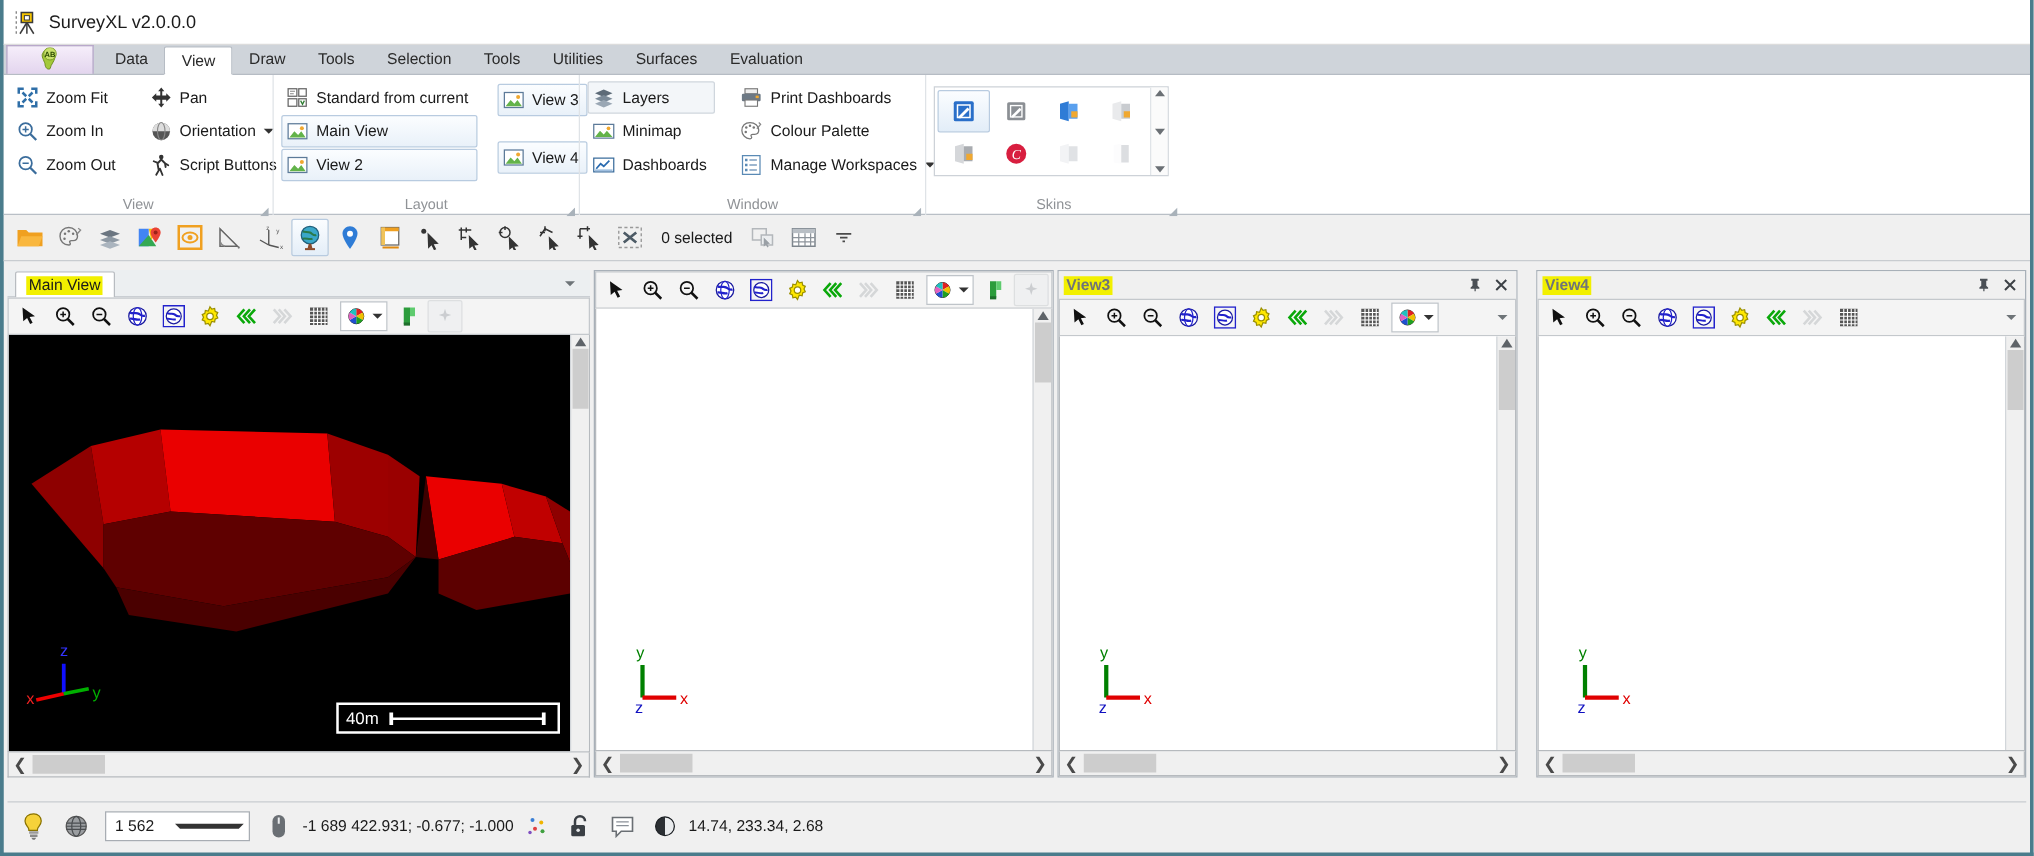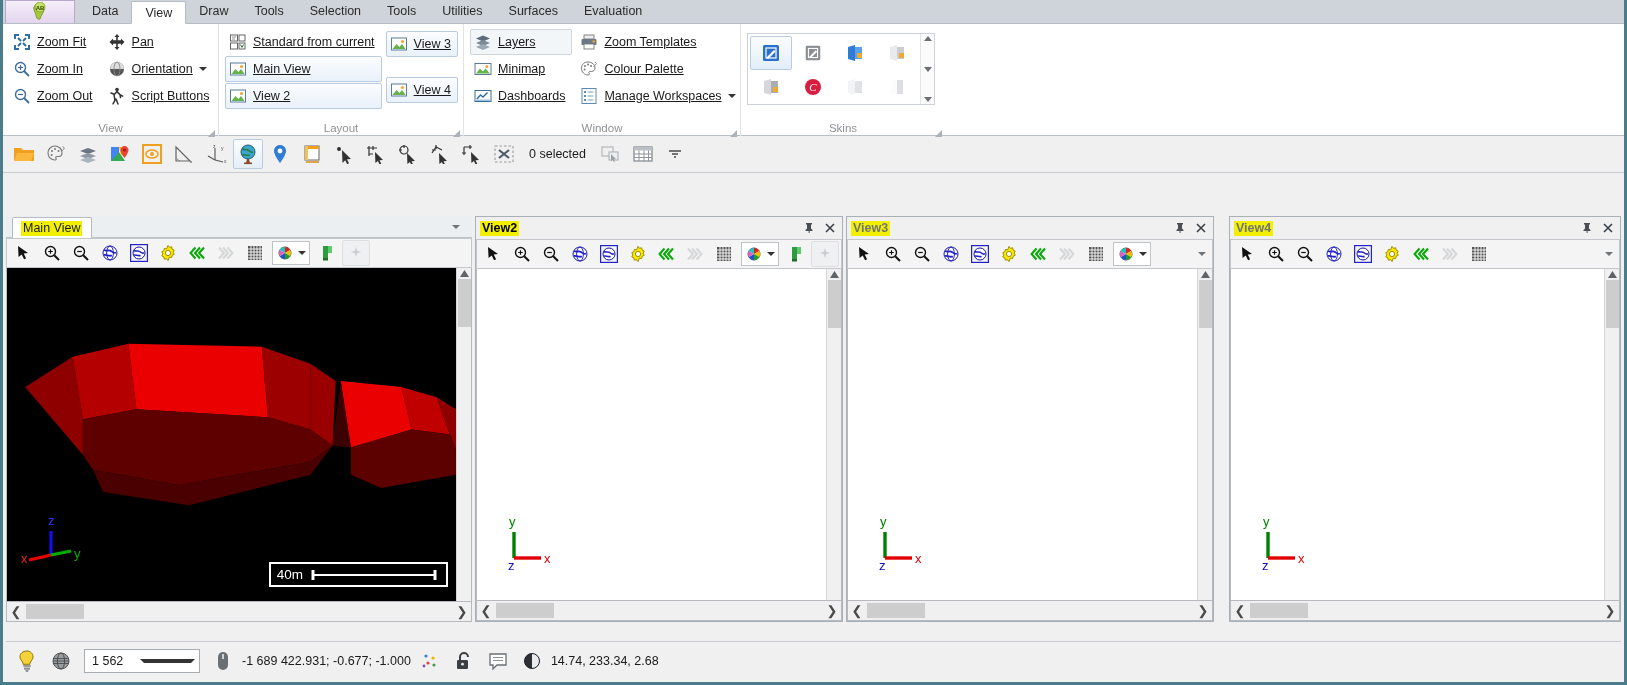--- a/index.html
+++ b/index.html
@@ -86,21 +86,21 @@
   .rgroup-label {
     position: absolute; bottom: 2px; left: 0; right: 0;
     text-align: center;
     font-size: 11.5px;
     color: #8f9296;
   }
   .rgroup-diag {
     position: absolute; bottom: 3px; right: 3px;
     width: 7px; height: 7px;
   }
-  .rgroup-body { display: flex; gap: 4px; text-decoration: underline; }
+  .rgroup-body { display: flex; gap: 16px; }
   .rcol { display: flex; flex-direction: column; gap: 1px; }
   .ritem {
     display: flex; align-items: center; gap: 6px;
     padding: 3px 6px 3px 3px;
     height: 26px;
     font-size: 12.5px;
     white-space: nowrap;
     border: 1px solid transparent;
     border-radius: 2px;
     cursor: default;
@@ -331,20 +331,33 @@
     margin: 0 4px;
   }
   .sb-combo span { flex: 1; font-size: 12.5px; }
   .sb-text { font-size: 12.5px; color: #1a1a1a; white-space: nowrap; }
 </style>
 </head>
 <body>
 
 <div class="app">
 
+  <div class="titlebar">
+    <span class="title-icon">
+      <svg width="22" height="22" viewBox="0 0 22 22">
+        <rect x="6" y="3" width="9" height="8" fill="#f5c400" stroke="#3a3a3a" stroke-width="1.2"></rect>
+        <rect x="8.5" y="5.5" width="4" height="3.5" fill="#fff" stroke="#3a3a3a" stroke-width="0.8"></rect>
+        <line x1="10.5" y1="11" x2="5" y2="20" stroke="#3a3a3a" stroke-width="1.2"></line>
+        <line x1="10.5" y1="11" x2="10.5" y2="20" stroke="#3a3a3a" stroke-width="1.2"></line>
+        <line x1="10.5" y1="11" x2="16" y2="20" stroke="#3a3a3a" stroke-width="1.2"></line>
+        <line x1="2" y1="2" x2="2" y2="20" stroke="#7a7a7a" stroke-width="1" stroke-dasharray="2 2"></line>
+      </svg>
+    </span>
+    <span class="title-text">SurveyXL v2.0.0.0</span>
+  </div>
 
   <div class="ribbon-tabs">
     <div class="app-btn">
       <svg width="30" height="20" viewBox="0 0 30 20">
         <path d="M12 2 C16 1,20 4,19 8 C18 12,16 13,15 17 C13 18,11 16,11 13 C10 10,8 7,9 5 C10 3,11 2,12 2 Z" fill="#a4c93a" stroke="#6f8f22" stroke-width="0.8"></path>
         <circle cx="15" cy="5" r="5" fill="#c8e06a" stroke="#7d9e2a" stroke-width="0.8"></circle>
         <text x="15" y="7.5" font-size="6" font-family="Liberation Sans, sans-serif" fill="#2b4a00" text-anchor="middle" font-weight="bold">AB</text>
       </svg>
     </div>
     <div class="ribtab">Data</div>
@@ -538,21 +551,21 @@
         <div class="rcol">
           <div class="ritem">
             <span class="ico">
               <svg width="18" height="18" viewBox="0 0 18 18">
                 <rect x="4" y="2" width="10" height="4" fill="#eee" stroke="#777" stroke-width="0.9"></rect>
                 <rect x="1.5" y="6" width="15" height="6" rx="1" fill="#6c7884"></rect>
                 <rect x="4" y="11" width="10" height="5" fill="#fff" stroke="#777" stroke-width="0.9"></rect>
                 <rect x="12.5" y="7.5" width="2.5" height="2" fill="#f0a830"></rect>
               </svg>
             </span>
-            <span>Zoom Templates</span>
+            <span>Print Dashboards</span>
           </div>
           <div class="ritem">
             <span class="ico">
               <svg width="18" height="18" viewBox="0 0 18 18">
                 <path d="M8 2C4 2 1.5 4.7 1.5 8.3 1.5 12 4.5 15 8 15c1.5 0 1.6-1.2 1-1.9-.6-.8.1-1.7 1.2-1.7h1.5c2 0 3.3-1.4 3.3-3.4C15 4.6 11.9 2 8 2z" fill="none" stroke="#777" stroke-width="1"></path>
                 <circle cx="5" cy="6" r="1" fill="#777"></circle>
                 <circle cx="8" cy="4.5" r="1" fill="#777"></circle>
                 <circle cx="11" cy="6" r="1" fill="#777"></circle>
                 <circle cx="4.6" cy="9.6" r="1" fill="#777"></circle>
                 <path d="M15 2l1.5 1.5-3 3.5" stroke="#888" stroke-width="1" fill="none"></path>
@@ -935,34 +948,20 @@
       </div>
       <div class="hscrollbar">
         <span class="harrow">❮</span>
         <span class="hthumb"></span>
         <span class="hspace"></span>
         <span class="harrow">❯</span>
       </div>
     </div>
 
     <div class="vpanel docked" style="width:368px;margin-left:3px">
-      <div class="vp-head">
-        <span class="vtitle-hl active">View2</span>
-        <div class="vp-head-spacer"></div>
-        <span class="hdr-btn">
-          <svg width="12" height="12" viewBox="0 0 12 12">
-              <path d="M3 1h6v1.5H8v4l1.5 1.5v1H6.6V11h-1V9H2.5V8L4 6.5v-4H3z" fill="#4a4f55"></path>
-            </svg>
-        </span>
-        <span class="hdr-btn">
-          <svg width="12" height="12" viewBox="0 0 12 12">
-              <path d="M2 2l8 8M10 2l-8 8" stroke="#3c4146" stroke-width="1.6"></path>
-            </svg>
-        </span>
-      </div>
       <div class="vp-toolbar">
         <div class="vt-btn">
           <svg width="18" height="18" viewBox="0 0 18 18">
               <path d="M4 2l10 7-4.3.5 2.4 4.7-2 1-2.4-4.8L4.6 13z" fill="#111"></path>
             </svg>
         </div>
         <div class="vt-btn">
           <svg width="18" height="18" viewBox="0 0 18 18">
               <circle cx="7.5" cy="7.5" r="5" fill="none" stroke="#111" stroke-width="1.4"></circle>
               <line x1="11.2" y1="11.2" x2="16" y2="16" stroke="#111" stroke-width="2"></line>

